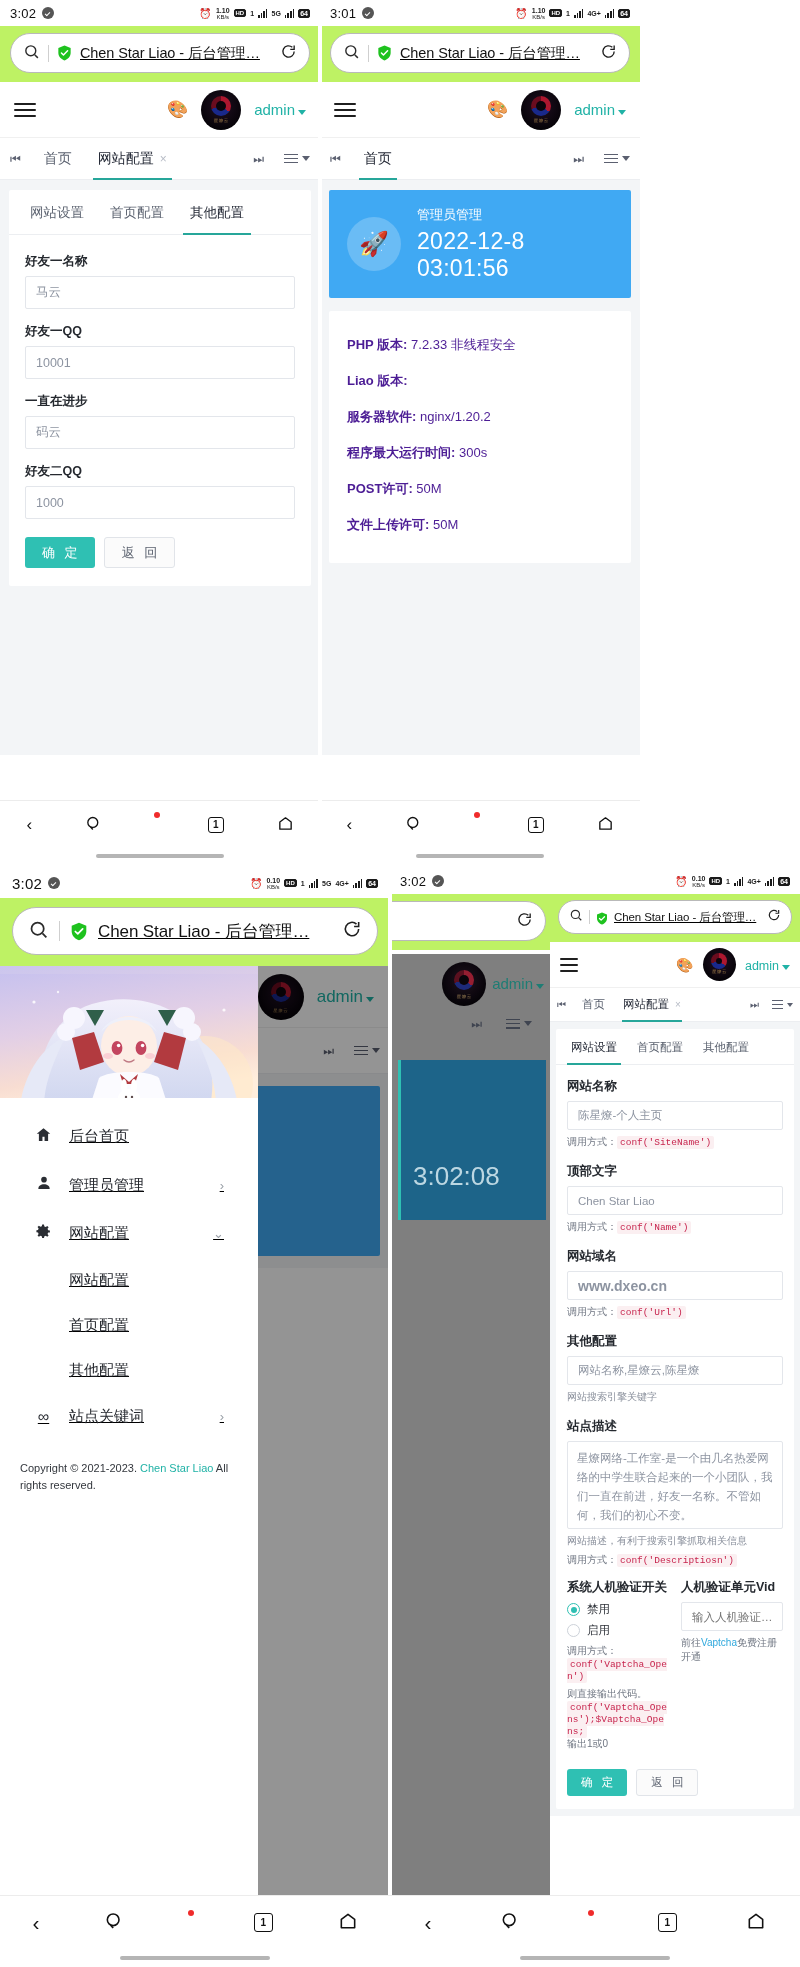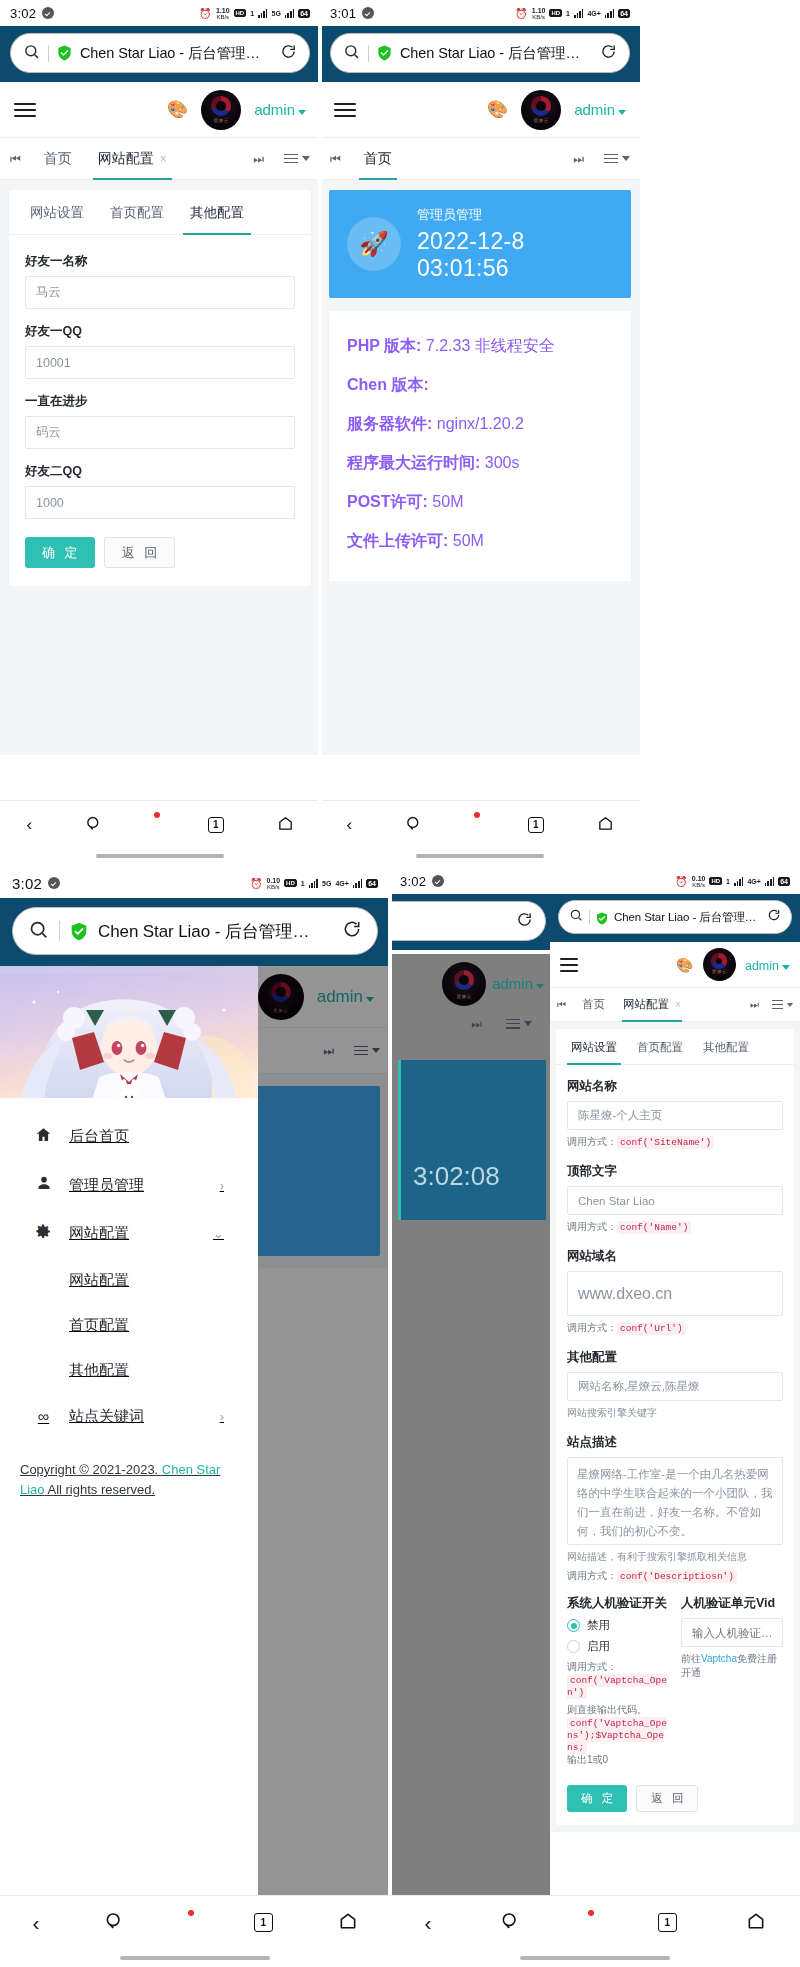--- a/index.html
+++ b/index.html
@@ -40,21 +40,21 @@
     border: 1.2px solid #1a1a1a; border-radius: 2px; padding: 0 1px;
     font-size: 7px; font-weight: 700; background: #1a1a1a; color: #fff;
   }
   .sb-alarm { font-size: 10px; }
   .sb-hd {
     border: 1.1px solid #1a1a1a; border-radius: 2px; font-size: 6px;
     font-weight: 700; padding: 0 1px; background:#1a1a1a; color:#fff;
   }
 
   
-  .omnibox-wrap { padding: 7px 10px 9px; background: #0c4a6e; }
+  .omnibox-wrap { padding: 7px 10px 9px; background: #bef264; text-decoration: underline; }
   .omnibox {
     display: flex; align-items: center; gap: 8px;
     border: 1px solid #b9b9b9; border-radius: 22px;
     height: 40px; padding: 0 12px; background: #fff;
   }
   .om-search { flex: 0 0 auto; color: #2b2b2b; }
   .om-div { width: 1px; height: 17px; background: #cfcfcf; }
   .om-shield { width: 15px; height: 16px; flex: 0 0 auto; }
   .om-title {
     flex: 1 1 auto; font-size: 14.5px; color: #121212; white-space: nowrap;
@@ -171,21 +171,21 @@
     width: 54px; height: 54px; border-radius: 50%; background: rgba(255,255,255,.22);
     display: flex; align-items: center; justify-content: center; font-size: 24px;
     flex: 0 0 auto;
   }
   .statcard .lbl { font-size: 13px; opacity: .97; }
   .statcard .val { font-size: 23px; margin-top: 4px; letter-spacing: .3px; }
 
   .server-card { background: #fff; margin-top: 13px; border-radius: 2px; }
   .server-head { padding: 16px 18px 14px; font-size: 15px; color: #2b2f36; border-bottom: 1px solid #eef0f3; }
   .server-body { padding: 16px 18px 20px; }
-  .server-row { font-size: 16px; color: #8b5cf6; padding: 9px 0; }
+  .server-row { font-size: 13px; color: #4c1d95; padding: 9px 0; }
   .server-row b { font-weight: 700; }
 
   
   .bottomnav {
     height: 48px; display: flex; align-items: center; justify-content: space-around;
     background: #fff; border-top: 1px solid #ececec; color: #111;
   }
   .bn { position: relative; font-size: 17px; line-height: 1; }
   .bn .dot {
     position: absolute; top: -3px; right: -5px; width: 6px; height: 6px;
@@ -209,21 +209,21 @@
   .hero-girl { position: absolute; left: 50%; top: 8px; transform: translateX(-50%); }
   .drawer-menu { padding: 14px 12px 0; text-decoration: underline; }
   .dm-item {
     display: flex; align-items: center; gap: 16px; padding: 14px 22px;
     font-size: 15px; color: #26292f;
   }
   .dm-item .ico { width: 19px; text-align: center; font-size: 16px; color: #2a2d33; }
   .dm-item .arr { margin-left: auto; color: #9aa0a8; font-size: 13px; }
   .dm-sub { padding: 13px 22px 13px 57px; font-size: 15px; color: #26292f; }
   .copyright {
-    padding: 20px 20px; font-size: 13px; color: #33373d; line-height: 1.55; text-decoration: underline;
+    padding: 20px 20px; font-size: 11px; color: #33373d; line-height: 1.55;
   }
   .copyright a { color: #20b2a6; text-decoration: none; }
 
   .scrim { position: absolute; background: rgba(0,0,0,.42); }
 
   
   .seam-v { position: absolute; background: #ffffff; }
   .seam-h { position: absolute; background: #ffffff; }
 
   
@@ -464,21 +464,21 @@
       <div class="statcard">
         <span class="orb">🚀</span>
         <span>
           <div class="lbl">管理员管理</div>
           <div class="val">2022-12-8 03:01:56</div>
         </span>
       </div>
       <div class="server-card">
         <div class="server-body">
           <div class="server-row"><b>PHP 版本:</b><span> 7.2.33 非线程安全</span></div>
-          <div class="server-row"><b>Chen 版本:</b><span></span></div>
+          <div class="server-row"><b>Liao 版本:</b><span></span></div>
           <div class="server-row"><b>服务器软件:</b><span> nginx/1.20.2</span></div>
           <div class="server-row"><b>程序最大运行时间:</b><span> 300s</span></div>
           <div class="server-row"><b>POST许可:</b><span> 50M</span></div>
           <div class="server-row"><b>文件上传许可:</b><span> 50M</span></div>
         </div>
       </div>
     </div>
   </div>
 
   <div style="position:absolute;left:0;top:800px;width:320px;">
@@ -907,21 +907,21 @@
               <span>调用方式：</span><span class="code">conf('SiteName')</span>
             </div>
 
             <div class="flabel">顶部文字</div>
             <div class="finput" style="height:29px;font-size:11.5px;">Chen Star Liao</div>
             <div class="fcall">
               <span>调用方式：</span><span class="code">conf('Name')</span>
             </div>
 
             <div class="flabel">网站域名</div>
-            <div class="finput" style="height:45px;font-size:16px;">www.dxeo.cn</div>
+            <div class="finput" style="height:29px;font-size:14px;font-weight:bold;">www.dxeo.cn</div>
             <div class="fcall">
               <span>调用方式：</span><span class="code">conf('Url')</span>
             </div>
 
             <div class="flabel">其他配置</div>
             <div class="finput" style="height:29px;font-size:11.5px;">网站名称,星燎云,陈星燎</div>
             <div class="fhint">网站搜索引擎关键字</div>
 
             <div class="flabel">站点描述</div>
             <div class="ftext">星燎网络-工作室-是一个由几名热爱网络的中学生联合起来的一个小团队，我们一直在前进，好友一名称。不管如何，我们的初心不变。</div>

